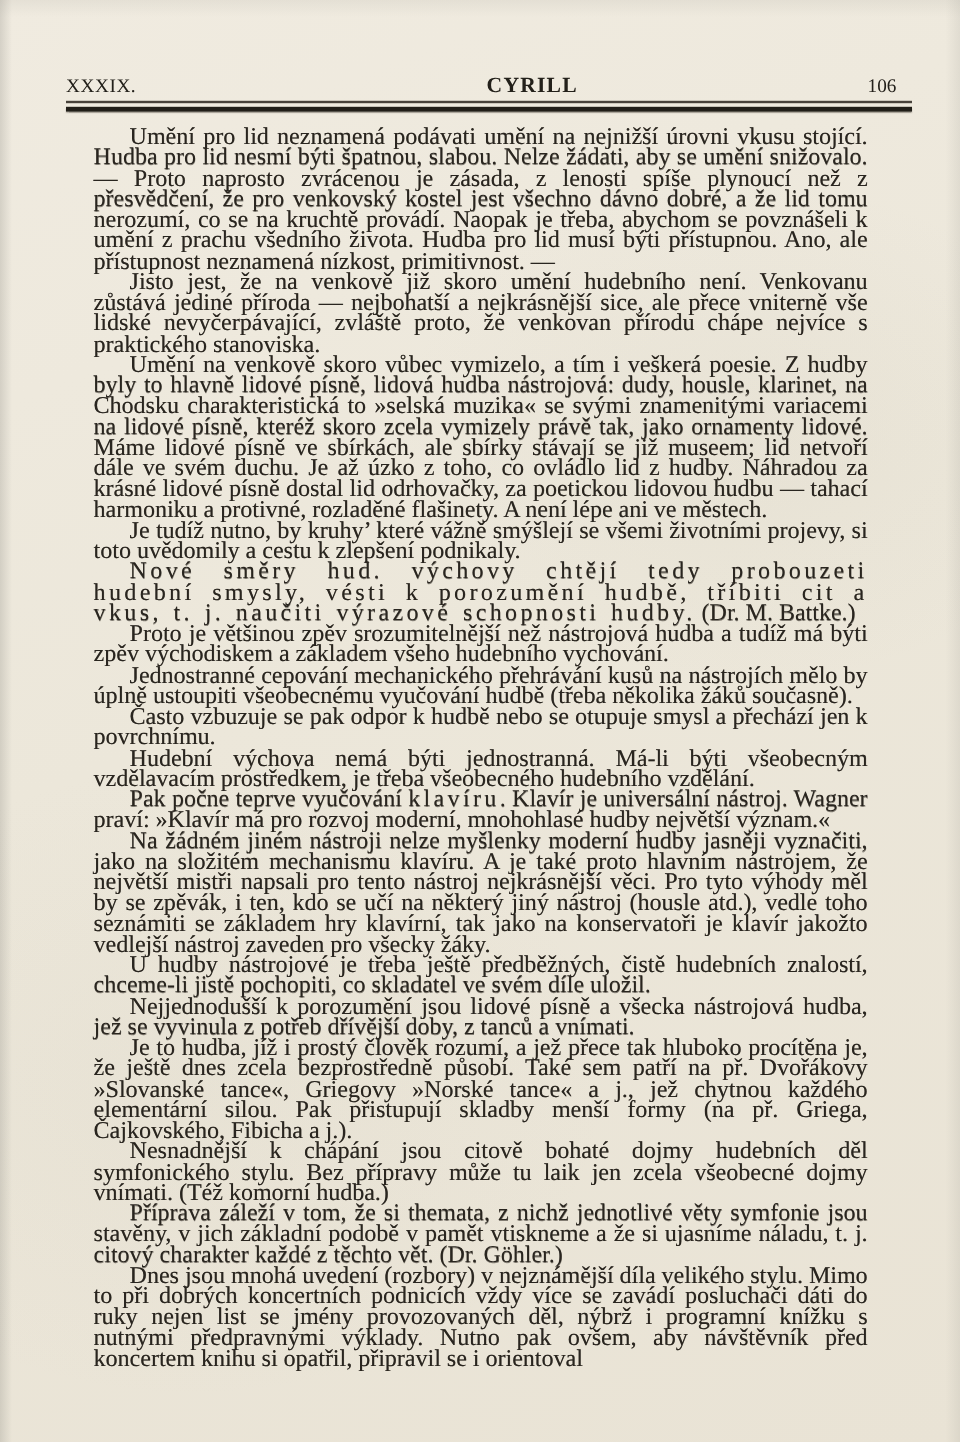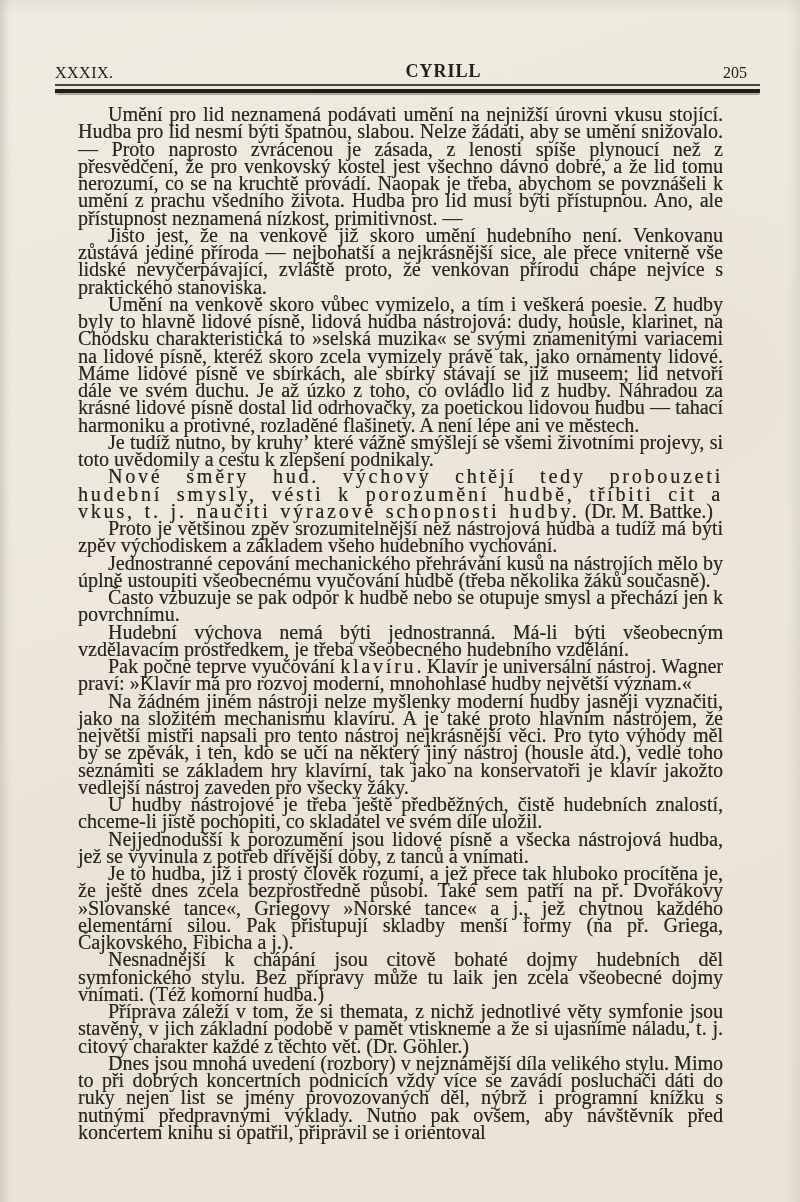--- a/index.html
+++ b/index.html
@@ -95,21 +95,21 @@
   }
 </style>
 </head>
 <body>
 
 <div class="page">
 
   <div class="header">
     <span class="volume">XXXIX.</span>
     <span class="title">CYRILL</span>
-    <span class="pagenum">205</span>
+    <span class="pagenum">106</span>
   </div>
 
   <div class="rule-thin"></div>
   <div class="rule-thick"></div>
 
   <div class="article" id="article-body">
       <p><span>Umění pro lid neznamená podávati umění na nejnižší úrovni vkusu stojící. Hudba pro lid nesmí býti špatnou, slabou. Nelze žádati, aby se umění snižovalo. — Proto naprosto zvrácenou je zásada, z lenosti spíše plynoucí než z přesvědčení, že pro venkovský kostel jest všechno dávno dobré, a že lid tomu nerozumí, co se na kruchtě provádí. Naopak je třeba, abychom se povznášeli k umění z prachu všedního života. Hudba pro lid musí býti přístupnou. Ano, ale přístupnost neznamená nízkost, primitivnost. —</span></p>
       <p><span>Jisto jest, že na venkově již skoro umění hudebního není. Venkovanu zůstává jediné příroda — nejbohatší a nejkrásnější sice, ale přece vniterně vše lidské nevyčerpávající, zvláště proto, že venkovan přírodu chápe nejvíce s praktického stanoviska.</span></p>
       <p><span>Umění na venkově skoro vůbec vymizelo, a tím i veškerá poesie. Z hudby byly to hlavně lidové písně, lidová hudba nástrojová: dudy, housle, klarinet, na Chodsku charakteristická to »selská muzika« se svými znamenitými variacemi na lidové písně, kteréž skoro zcela vymizely právě tak, jako ornamenty lidové. Máme lidové písně ve sbírkách, ale sbírky stávají se již museem; lid netvoří dále ve svém duchu. Je až úzko z toho, co ovládlo lid z hudby. Náhradou za krásné lidové písně dostal lid odrhovačky, za poetickou lidovou hudbu — tahací harmoniku a protivné, rozladěné flašinety. A není lépe ani ve městech.</span></p>
       <p><span>Je tudíž nutno, by kruhy’ které vážně smýšlejí se všemi životními projevy, si toto uvědomily a cestu k zlepšení podnikaly.</span></p>

